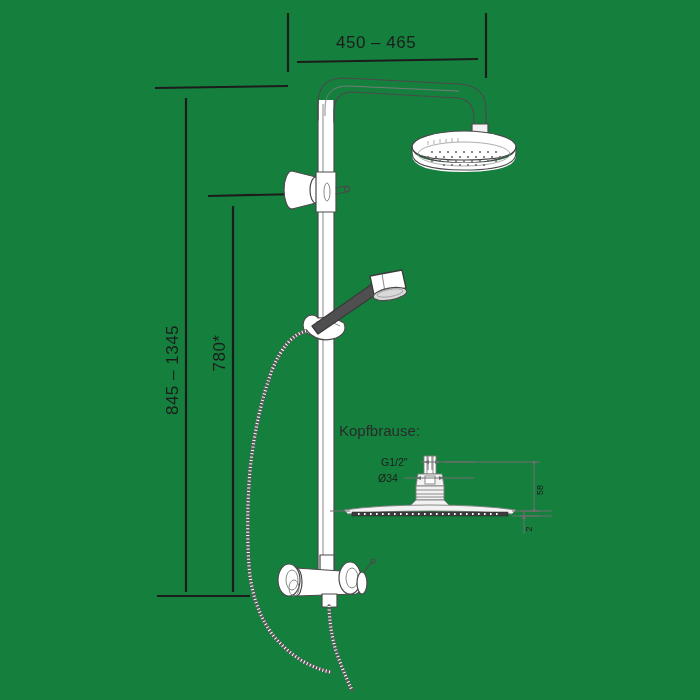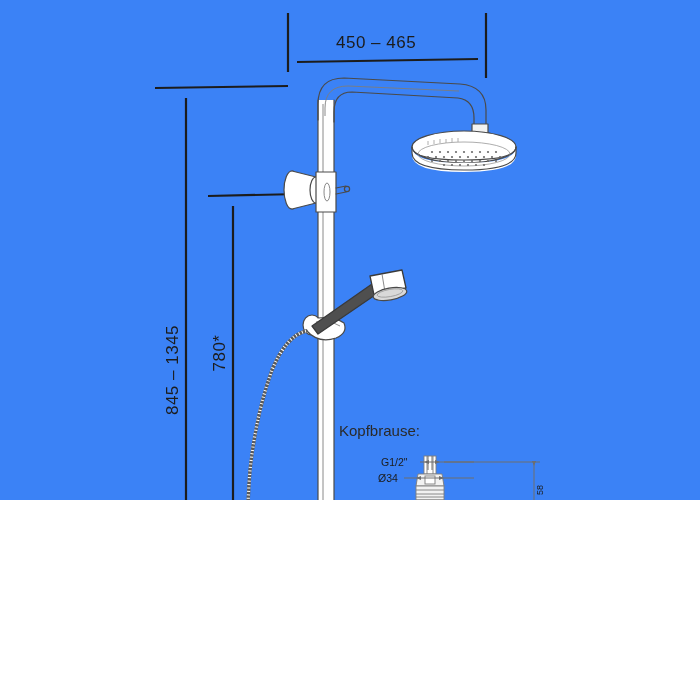--- a/index.html
+++ b/index.html
@@ -6,22 +6,22 @@
     margin: 0;
     padding: 0;
     background: #ffffff;
   }
   body {
     font-family: "Liberation Sans", sans-serif;
   }
   #drawing-root {
     position: relative;
     width: 700px;
-    height: 500px;
-    background: #3b82f6;
+    height: 700px;
+    background: #15803d;
     overflow: hidden;
   }
   #drawing-svg {
     position: absolute;
     left: 0;
     top: 0;
     width: 700px;
     height: 700px;
   }
   .dim-text {

